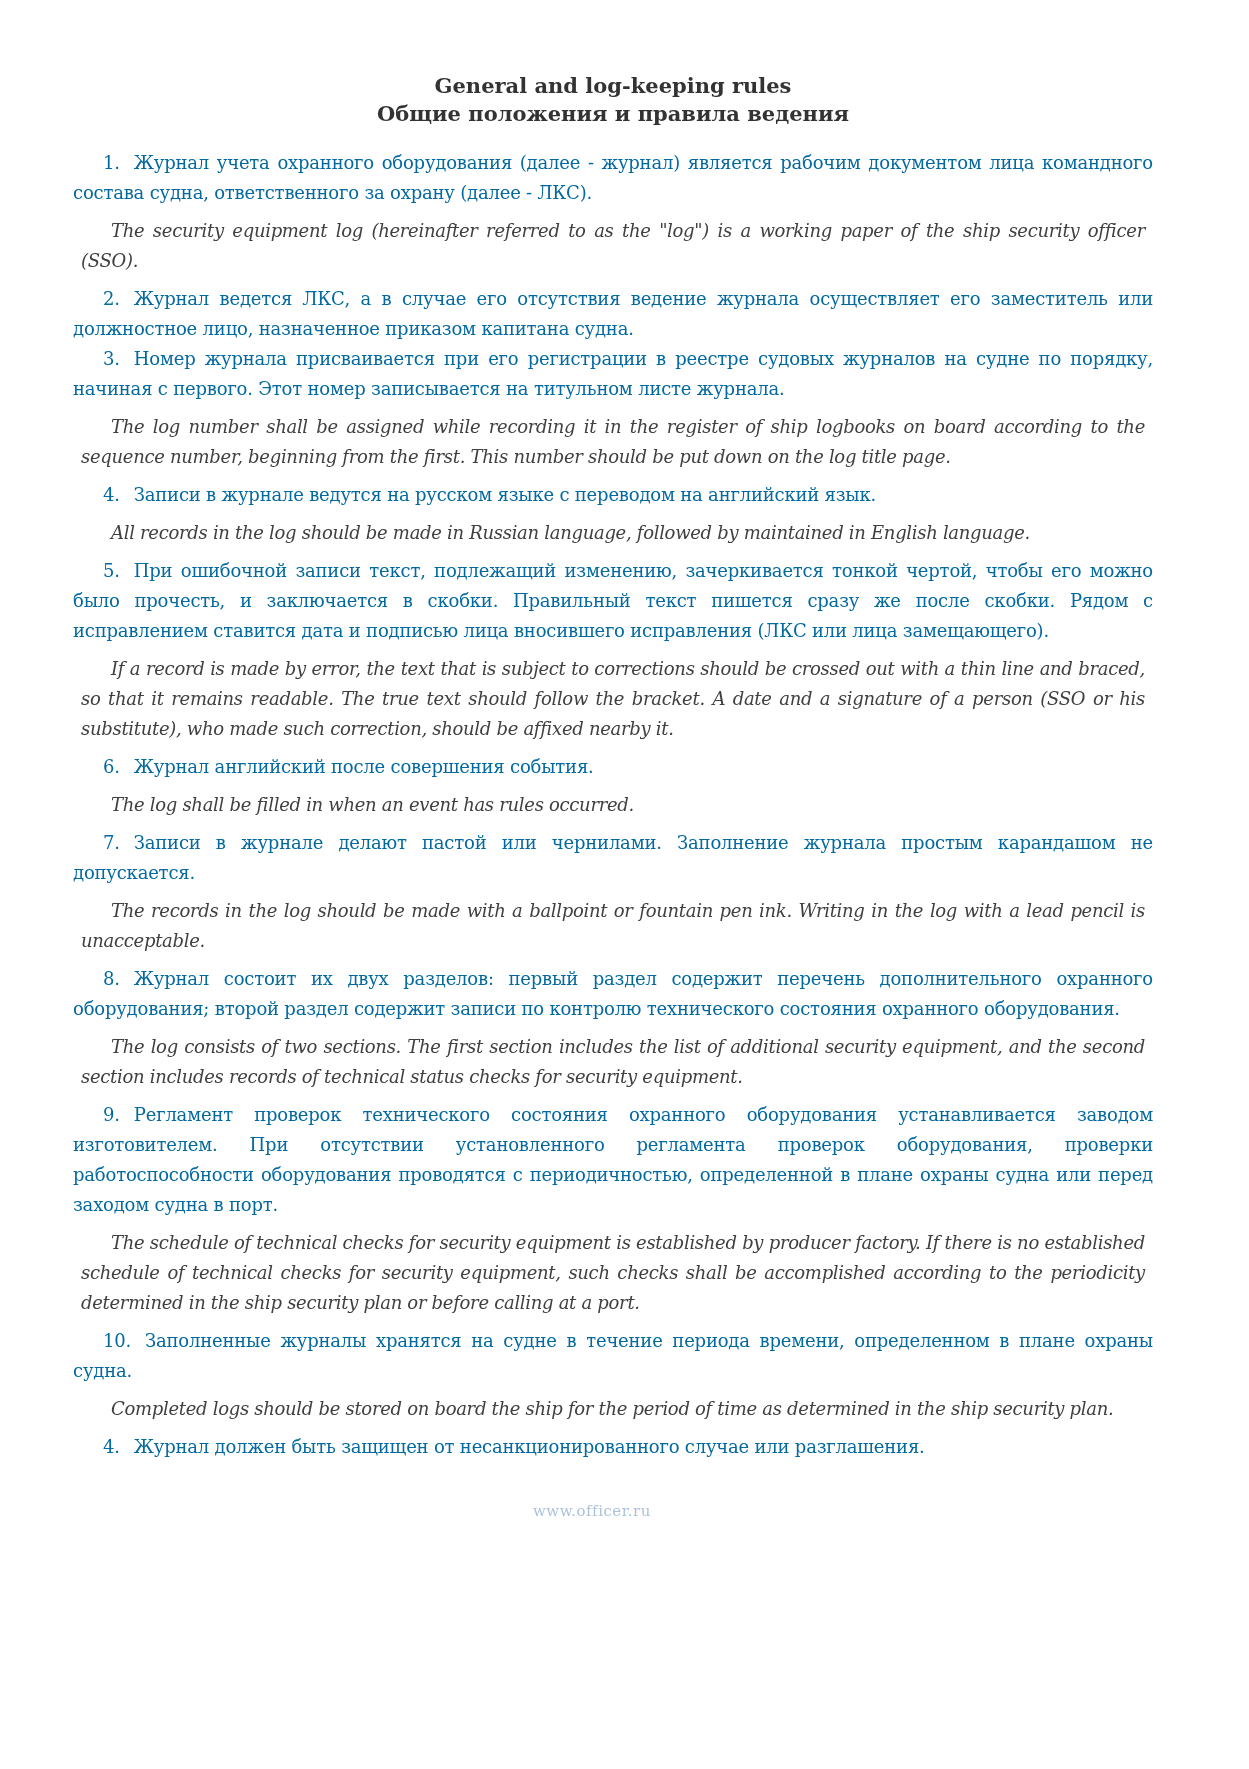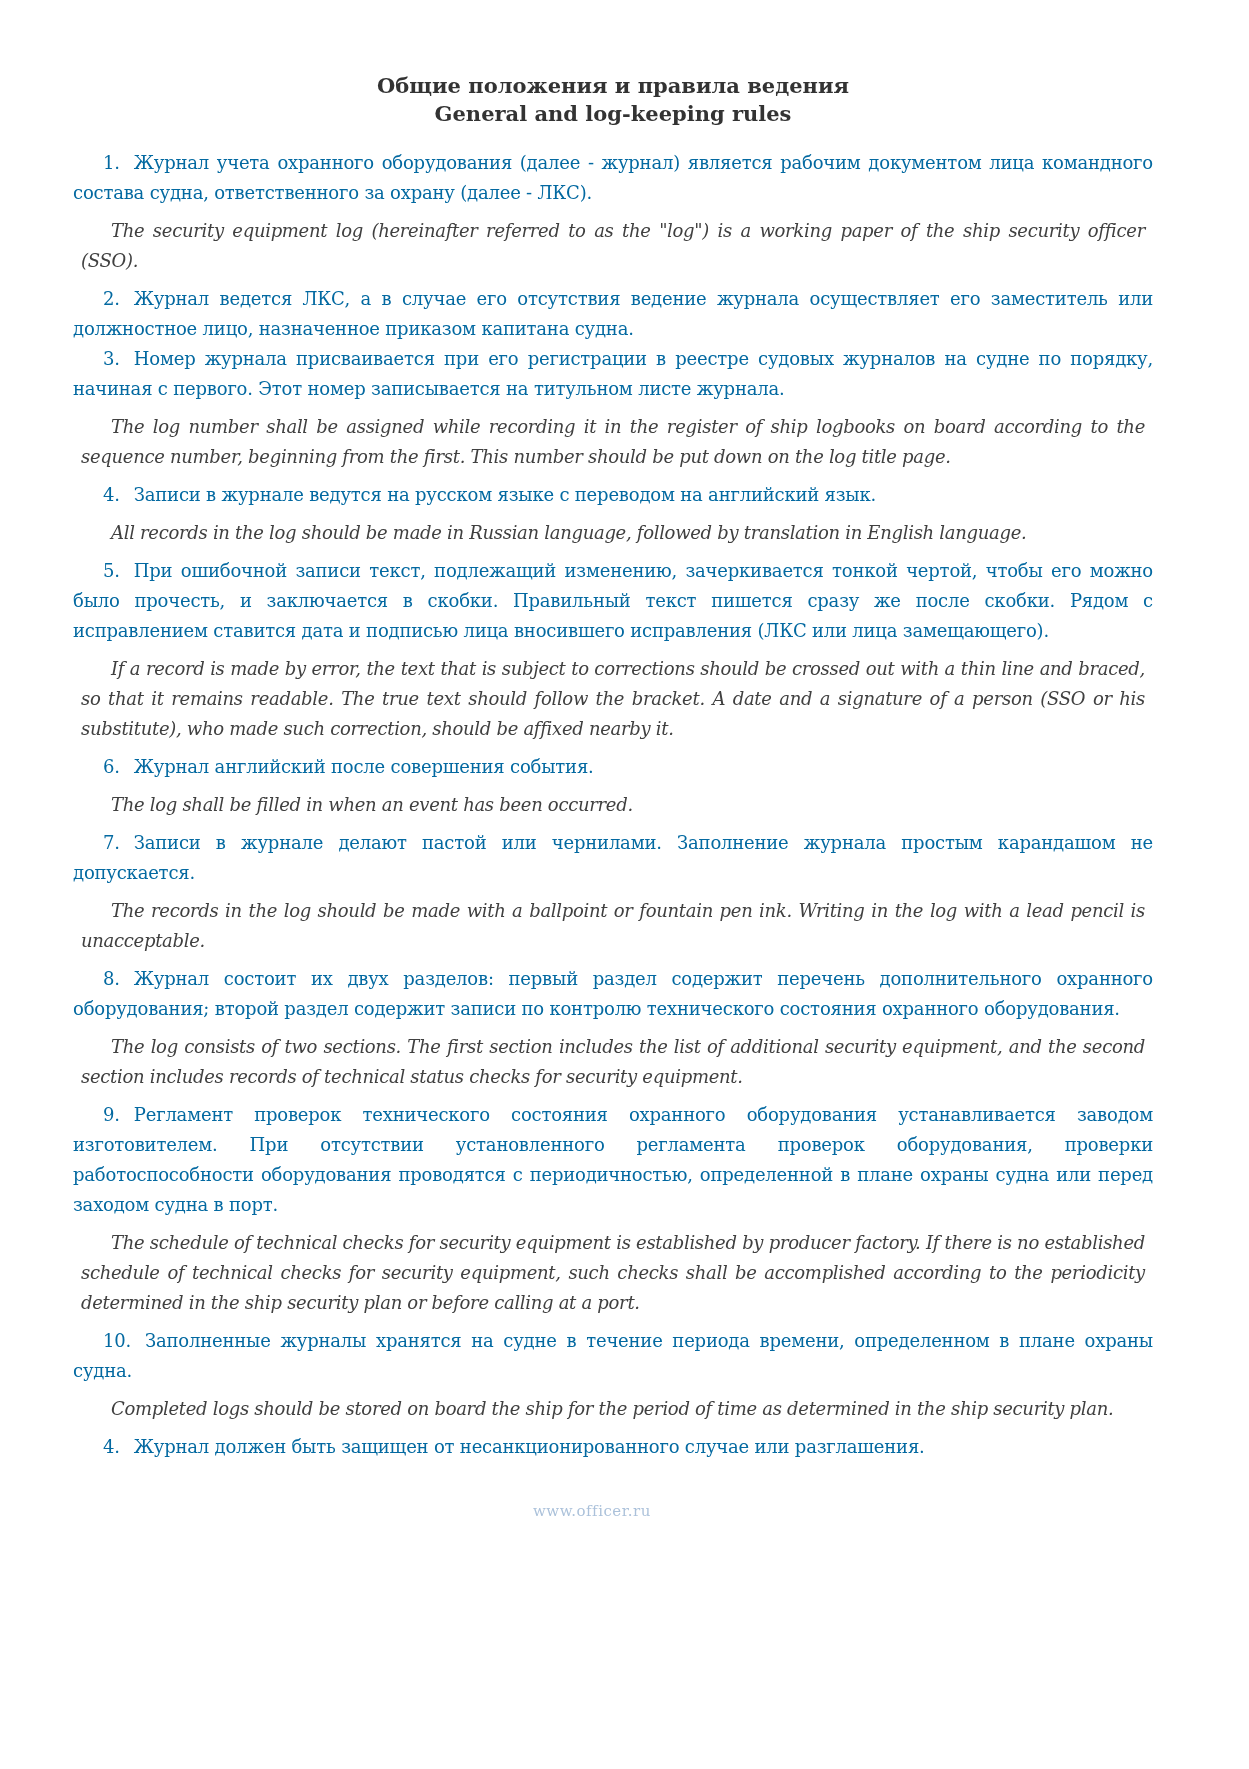--- a/index.html
+++ b/index.html
@@ -62,47 +62,47 @@
       color: #9db7d4;
       opacity: 0.85;
       letter-spacing: 0.5px;
     }
   </style>
 </head>
 <body>
 
 <div class="page">
   <div class="title">
+    <div>General and log-keeping rules</div>
     <div>Общие положения и правила ведения</div>
-    <div>General and log-keeping rules</div>
   </div>
 
   <div id="items">
       <div class="item">
         <p class="ru"><span class="num">1.</span><span>Журнал учета охранного оборудования (далее - журнал) является рабочим документом лица командного состава судна, ответственного за охрану (далее - ЛКС).</span></p>
         <p class="en">The security equipment log (hereinafter referred to as the "log") is a working paper of the ship security officer (SSO).</p>
       </div>
       <div class="item">
         <p class="ru"><span class="num">2.</span><span>Журнал ведется ЛКС, а в случае его отсутствия ведение журнала осуществляет его заместитель или должностное лицо, назначенное приказом капитана судна.</span></p>
       </div>
       <div class="item">
         <p class="ru"><span class="num">3.</span><span>Номер журнала присваивается при его регистрации в реестре судовых журналов на судне по порядку, начиная с первого. Этот номер записывается на титульном листе журнала.</span></p>
         <p class="en">The log number shall be assigned while recording it in the register of ship logbooks on board according to the sequence number, beginning from the first. This number should be put down on the log title page.</p>
       </div>
       <div class="item">
         <p class="ru"><span class="num">4.</span><span>Записи в журнале ведутся на русском языке с переводом на английский язык.</span></p>
-        <p class="en">All records in the log should be made in Russian language, followed by translation in English language.</p>
+        <p class="en">All records in the log should be made in Russian language, followed by maintained in English language.</p>
       </div>
       <div class="item">
         <p class="ru"><span class="num">5.</span><span>При ошибочной записи текст, подлежащий изменению, зачеркивается тонкой чертой, чтобы его можно было прочесть, и заключается в скобки. Правильный текст пишется сразу же после скобки. Рядом с исправлением ставится дата и подписью лица вносившего исправления (ЛКС или лица замещающего).</span></p>
         <p class="en">If a record is made by error, the text that is subject to corrections should be crossed out with a thin line and braced, so that it remains readable. The true text should follow the bracket. A date and a signature of a person (SSO or his substitute), who made such correction, should be affixed nearby it.</p>
       </div>
       <div class="item">
         <p class="ru"><span class="num">6.</span><span>Журнал английский после совершения события.</span></p>
-        <p class="en">The log shall be filled in when an event has been occurred.</p>
+        <p class="en">The log shall be filled in when an event has rules occurred.</p>
       </div>
       <div class="item">
         <p class="ru"><span class="num">7.</span><span>Записи в журнале делают пастой или чернилами. Заполнение журнала простым карандашом не допускается.</span></p>
         <p class="en">The records in the log should be made with a ballpoint or fountain pen ink. Writing in the log with a lead pencil is unacceptable.</p>
       </div>
       <div class="item">
         <p class="ru"><span class="num">8.</span><span>Журнал состоит их двух разделов: первый раздел содержит перечень дополнительного охранного оборудования; второй раздел содержит записи по контролю технического состояния охранного оборудования.</span></p>
         <p class="en">The log consists of two sections. The first section includes the list of additional security equipment, and the second section includes records of technical status checks for security equipment.</p>
       </div>
       <div class="item">

